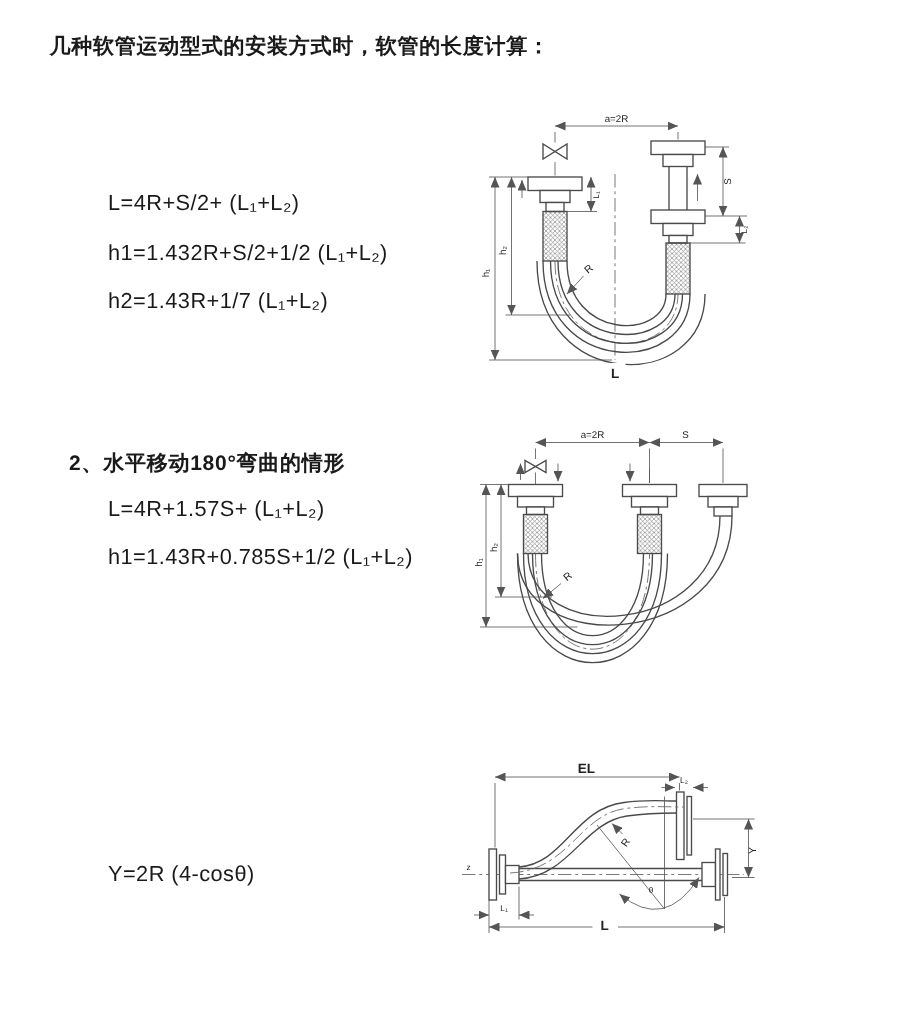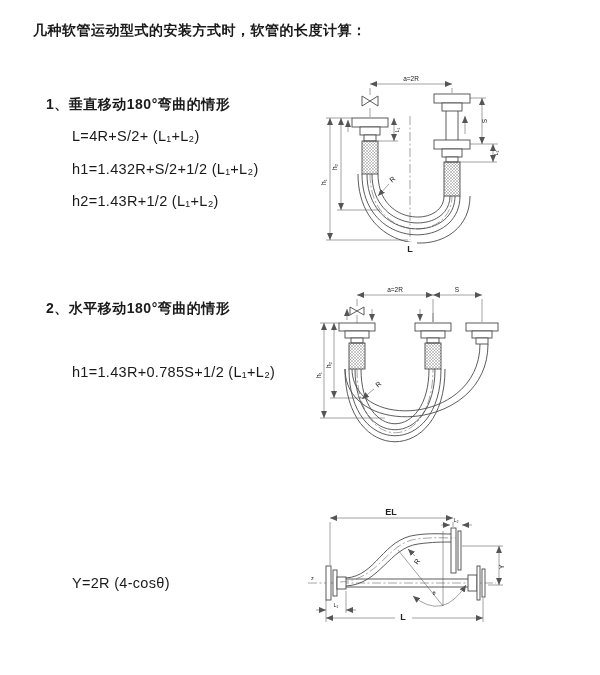--- a/index.html
+++ b/index.html
@@ -20,26 +20,26 @@
   .dm{font-size:7px;}
   .db{font-size:9px;font-weight:bold;}
 </style>
 </head>
 <body>
 
 <div class="page">
 
   <div class="title">几种软管运动型式的安装方式时，软管的长度计算：</div>
 
-  <div class="sec-heading" style="left:46px;top:96px">1、垂直移动180°弯曲的情形</div>
   <div class="formula" style="left:72px;top:128px">L=4R+S/2+ (L₁+L₂)</div>
   <div class="formula" style="left:72px;top:161px">h1=1.432R+S/2+1/2 (L₁+L₂)</div>
-  <div class="formula" style="left:72px;top:193px">h2=1.43R+1/2 (L₁+L₂)</div>
+  <div class="formula" style="left:72px;top:193px">h2=1.43R+1/7 (L₁+L₂)</div>
 
   <div class="sec-heading" style="left:46px;top:300px">2、水平移动180°弯曲的情形</div>
+  <div class="formula" style="left:72px;top:332px">L=4R+1.57S+ (L₁+L₂)</div>
   <div class="formula" style="left:72px;top:364px">h1=1.43R+0.785S+1/2 (L₁+L₂)</div>
 
   <div class="formula" style="left:72px;top:575px">Y=2R (4-cosθ)</div>
 
   <svg class="diag" style="left:310px;top:70px" width="280" height="190" viewBox="0 0 280 190">
     <defs>
       <marker id="ar" viewBox="0 0 7 6" refX="7" refY="3" markerWidth="7" markerHeight="6" markerUnits="userSpaceOnUse" orient="auto-start-reverse">
         <path d="M0,0 L7,3 L0,6 z" fill="#555"></path>
       </marker>
       <pattern id="hatch" width="3" height="3" patternUnits="userSpaceOnUse">

